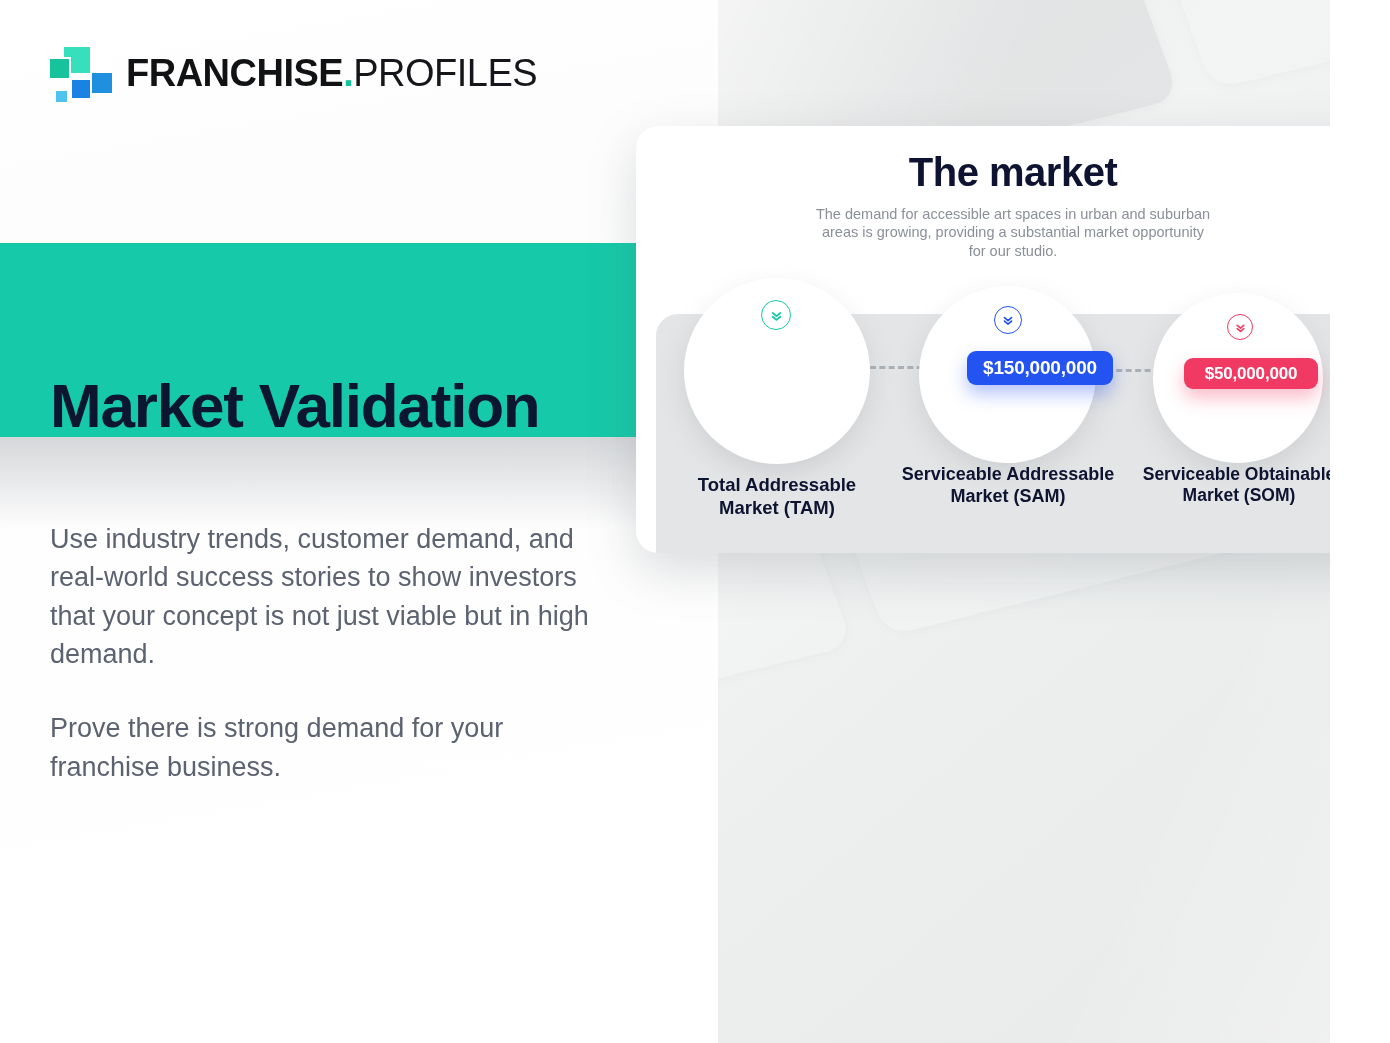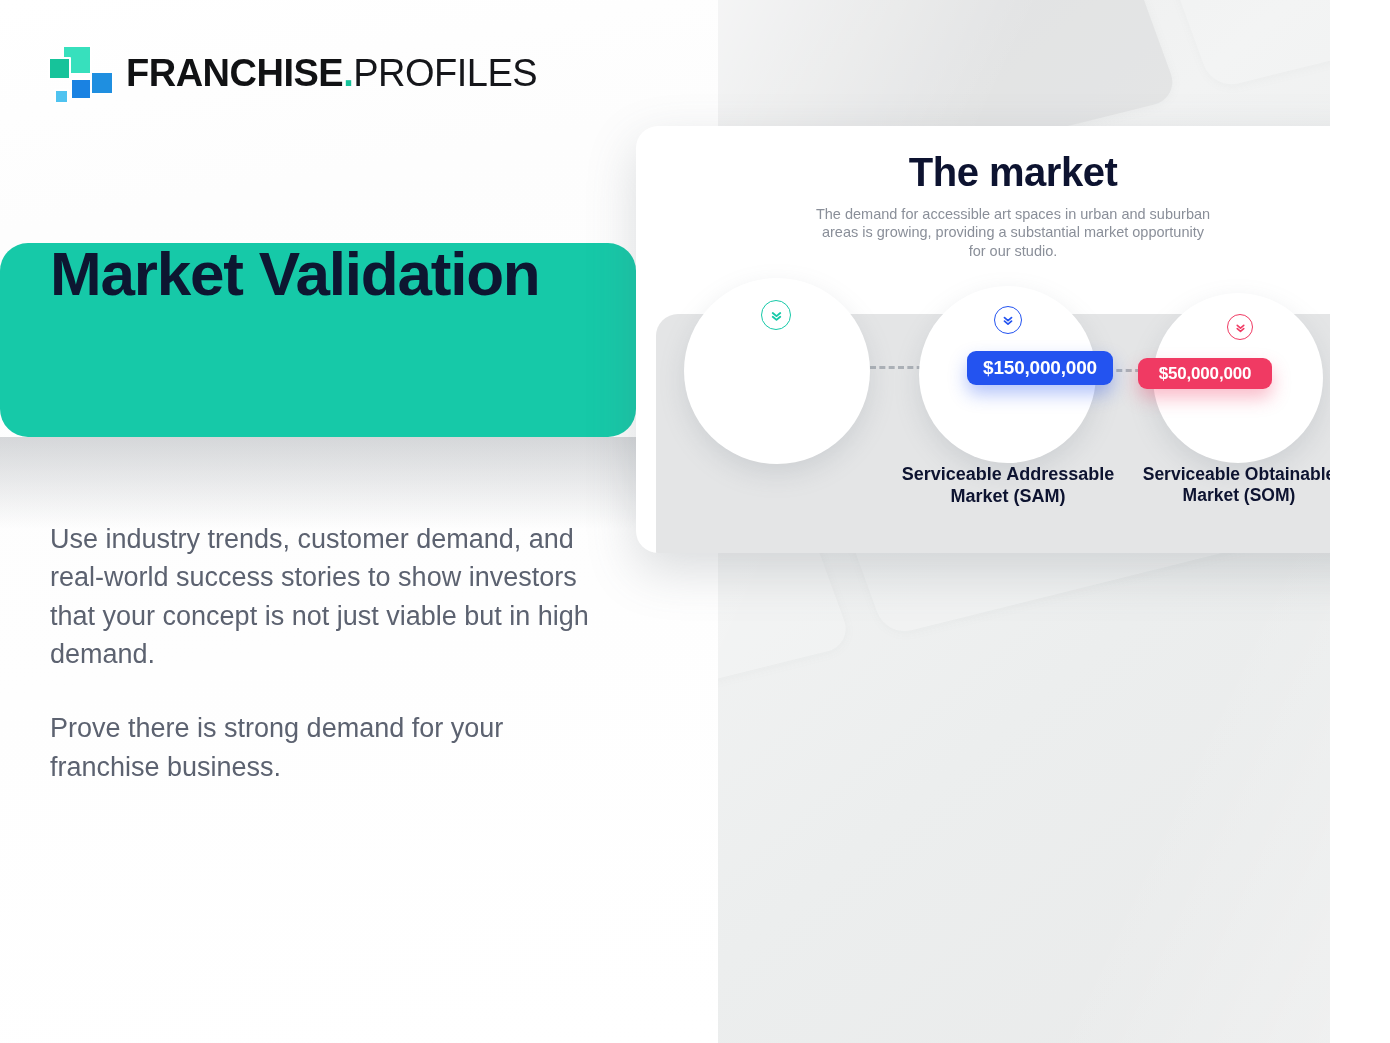--- a/index.html
+++ b/index.html
@@ -121,21 +121,21 @@
   .logo-word { font-size: 38px; letter-spacing: -0.5px; white-space: nowrap; }
   .logo-word .bold { font-weight: bold; color: #111214; }
   .logo-word .dot  { color: #16c39a; font-weight: bold; }
   .logo-word .thin { font-weight: normal; color: #15161a; }
 
   
   .title-band {
     position: absolute; left: 0; top: 243px;
     width: 636px; height: 194px;
     background: #16c9a8;
-    display: flex; align-items: flex-start; border-radius: 28px;
+    display: flex; align-items: flex-end;
   }
   .title-band h1 {
     margin-left: 50px;
     font-size: 62px;
     font-weight: bold;
     color: #0d1631;
     letter-spacing: -1.2px;
     line-height: 1;
   }
   .band-shadow {
@@ -223,21 +223,21 @@
   }
   .p1 {
     left: 62px; top: 219px; width: 158px; height: 38px; font-size: 21px;
     background: #16c9a8; box-shadow: 0 9px 18px rgba(22,201,168,.38);
   }
   .p2 {
     left: 299px; top: 225px; width: 146px; height: 34px; font-size: 19px;
     background: #2353f0; box-shadow: 0 9px 18px rgba(35,83,240,.34); margin-left: 32px;
   }
   .p3 {
-    left: 502px; top: 232px; width: 134px; height: 31px; font-size: 17px;
+    left: 548px; top: 232px; width: 134px; height: 31px; font-size: 17px;
     background: #f03a63; box-shadow: 0 9px 18px rgba(240,58,99,.34);
   }
 
   .dash {
     position: absolute;
     border-top: 3px dashed #9aa0a8;
     opacity: .75;
   }
   .d1 { left: 234px; top: 240px; width: 62px; }
   .d2 { left: 452px; top: 243px; width: 72px; }
@@ -355,18 +355,19 @@
     <div class="chev c3">
       <svg width="13" height="13" viewBox="0 0 24 24" fill="none" stroke="currentColor" stroke-width="3" stroke-linecap="round" stroke-linejoin="round">
         <polyline points="6,8 12,13 18,8"></polyline>
         <polyline points="6,14 12,19 18,14"></polyline>
       </svg>
     </div>
 
     <div class="pill p2">$150,000,000</div>
     <div class="pill p3">$50,000,000</div>
 
+    <div class="clabel l1">Total Addressable Market (TAM)</div>
     <div class="clabel l3">Serviceable Obtainable Market (SOM)</div>
     <div class="clabel l2">Serviceable Addressable Market (SAM)</div>
 
   </div>
 
 </div>
 
 </body></html>

